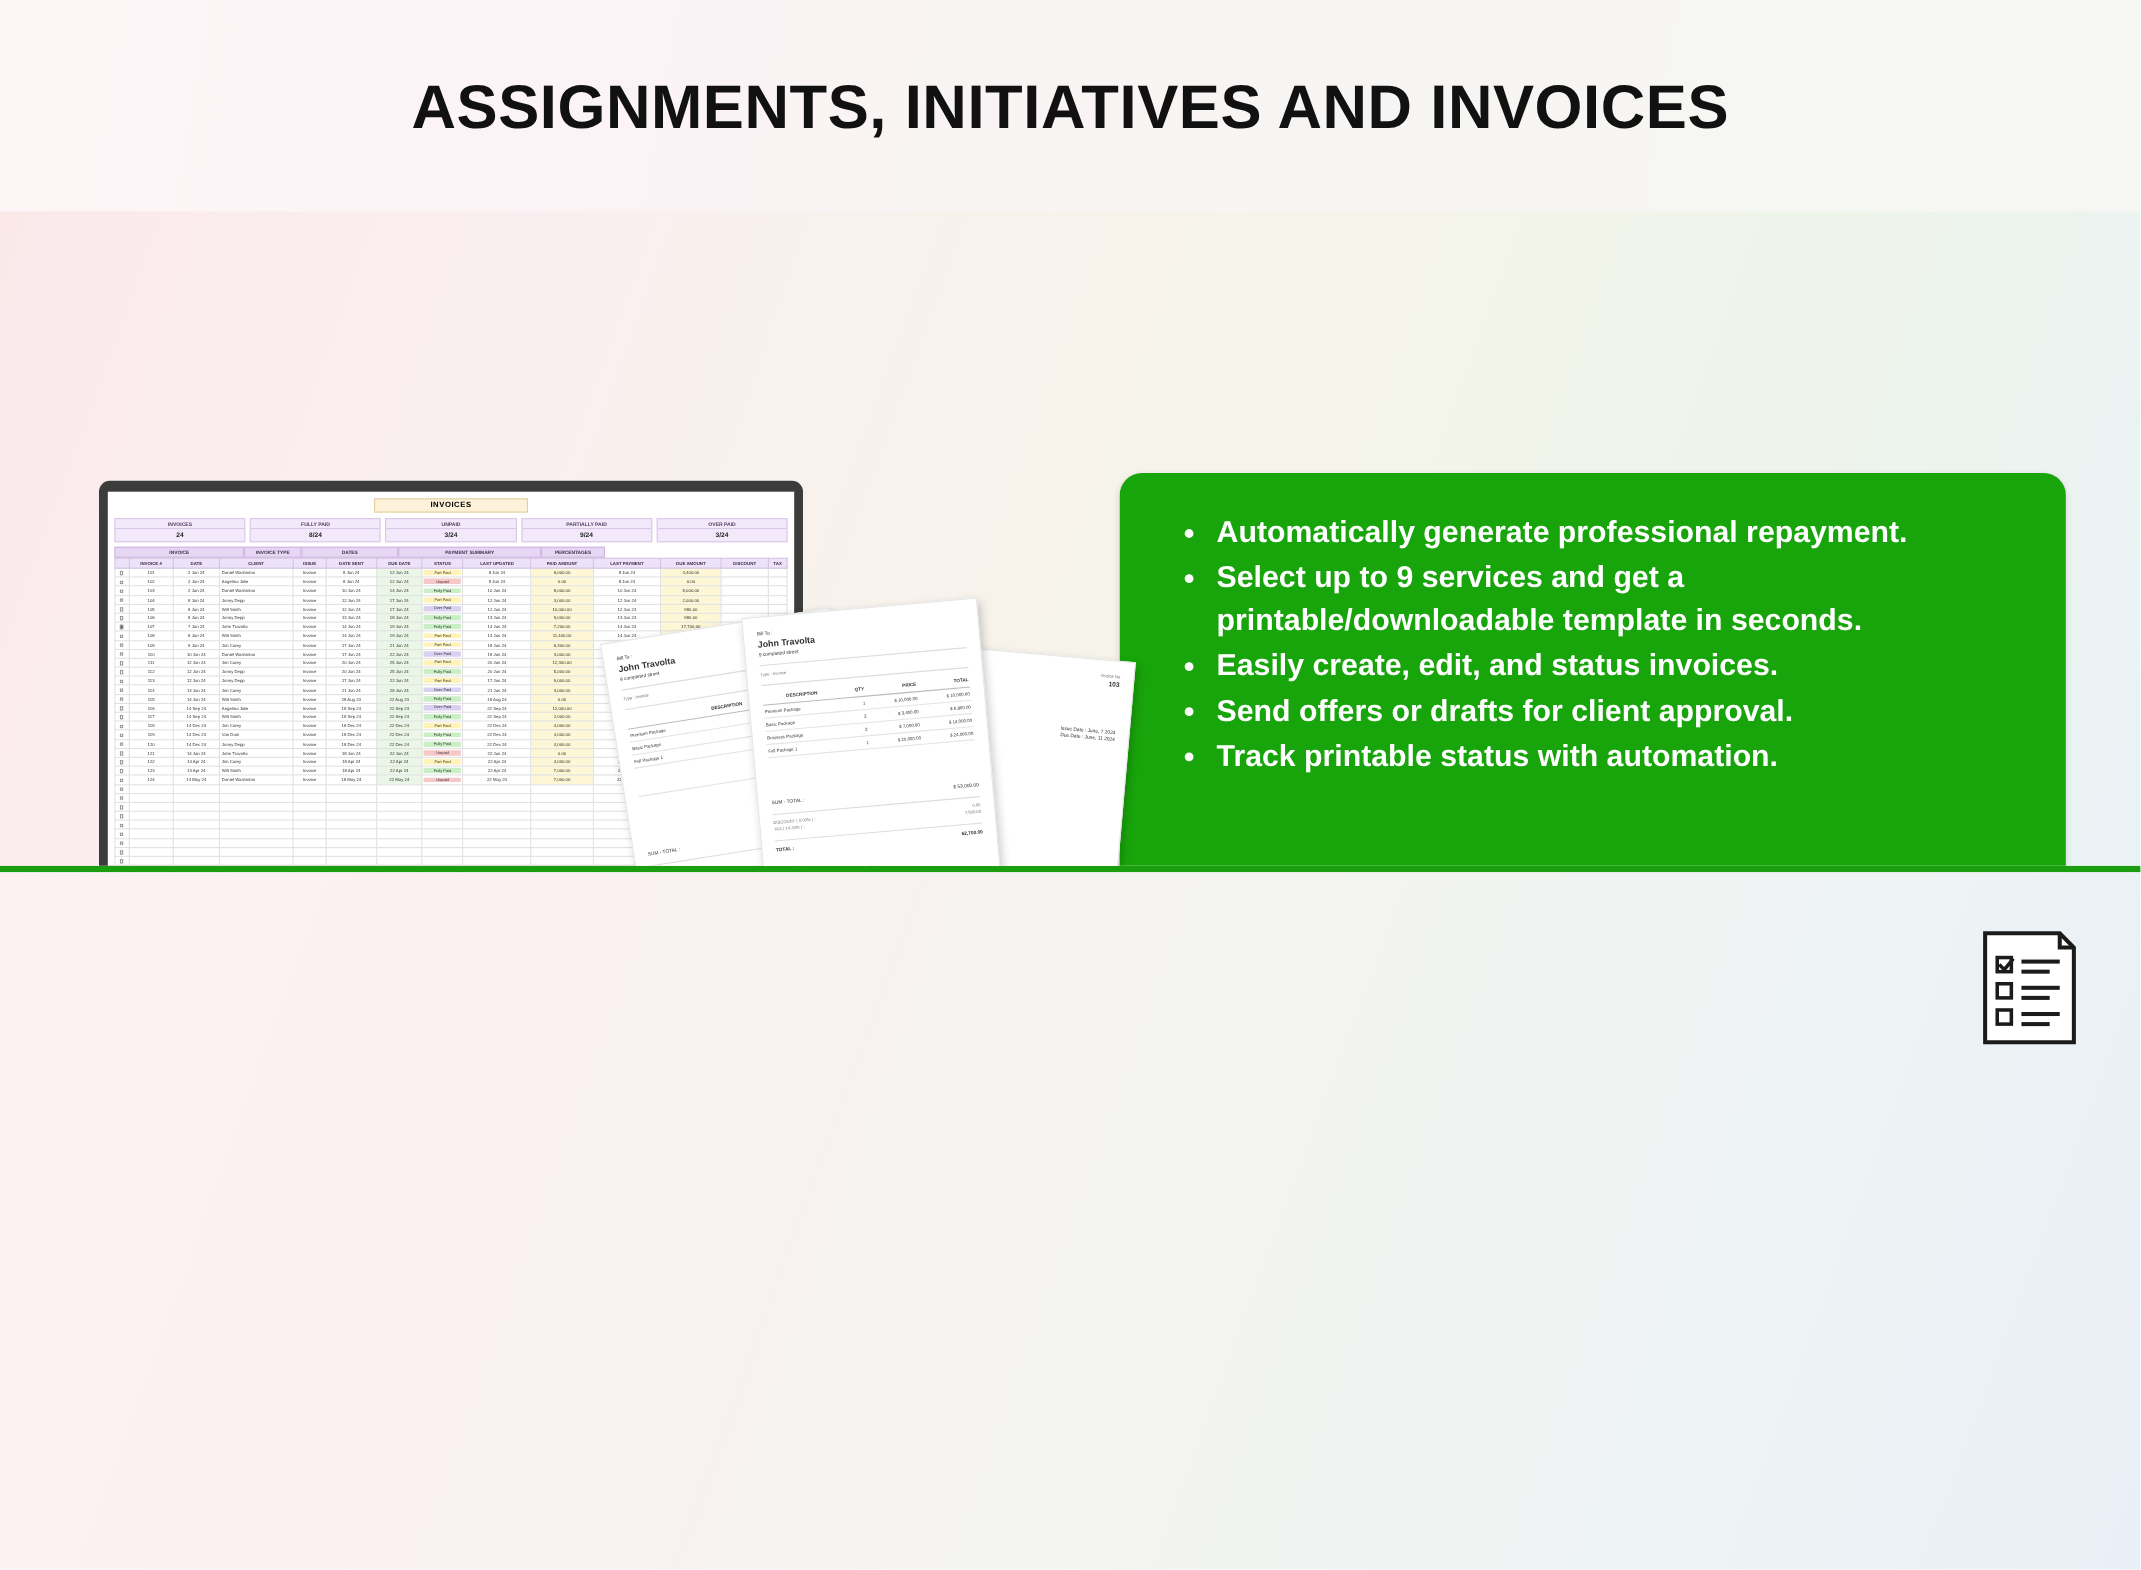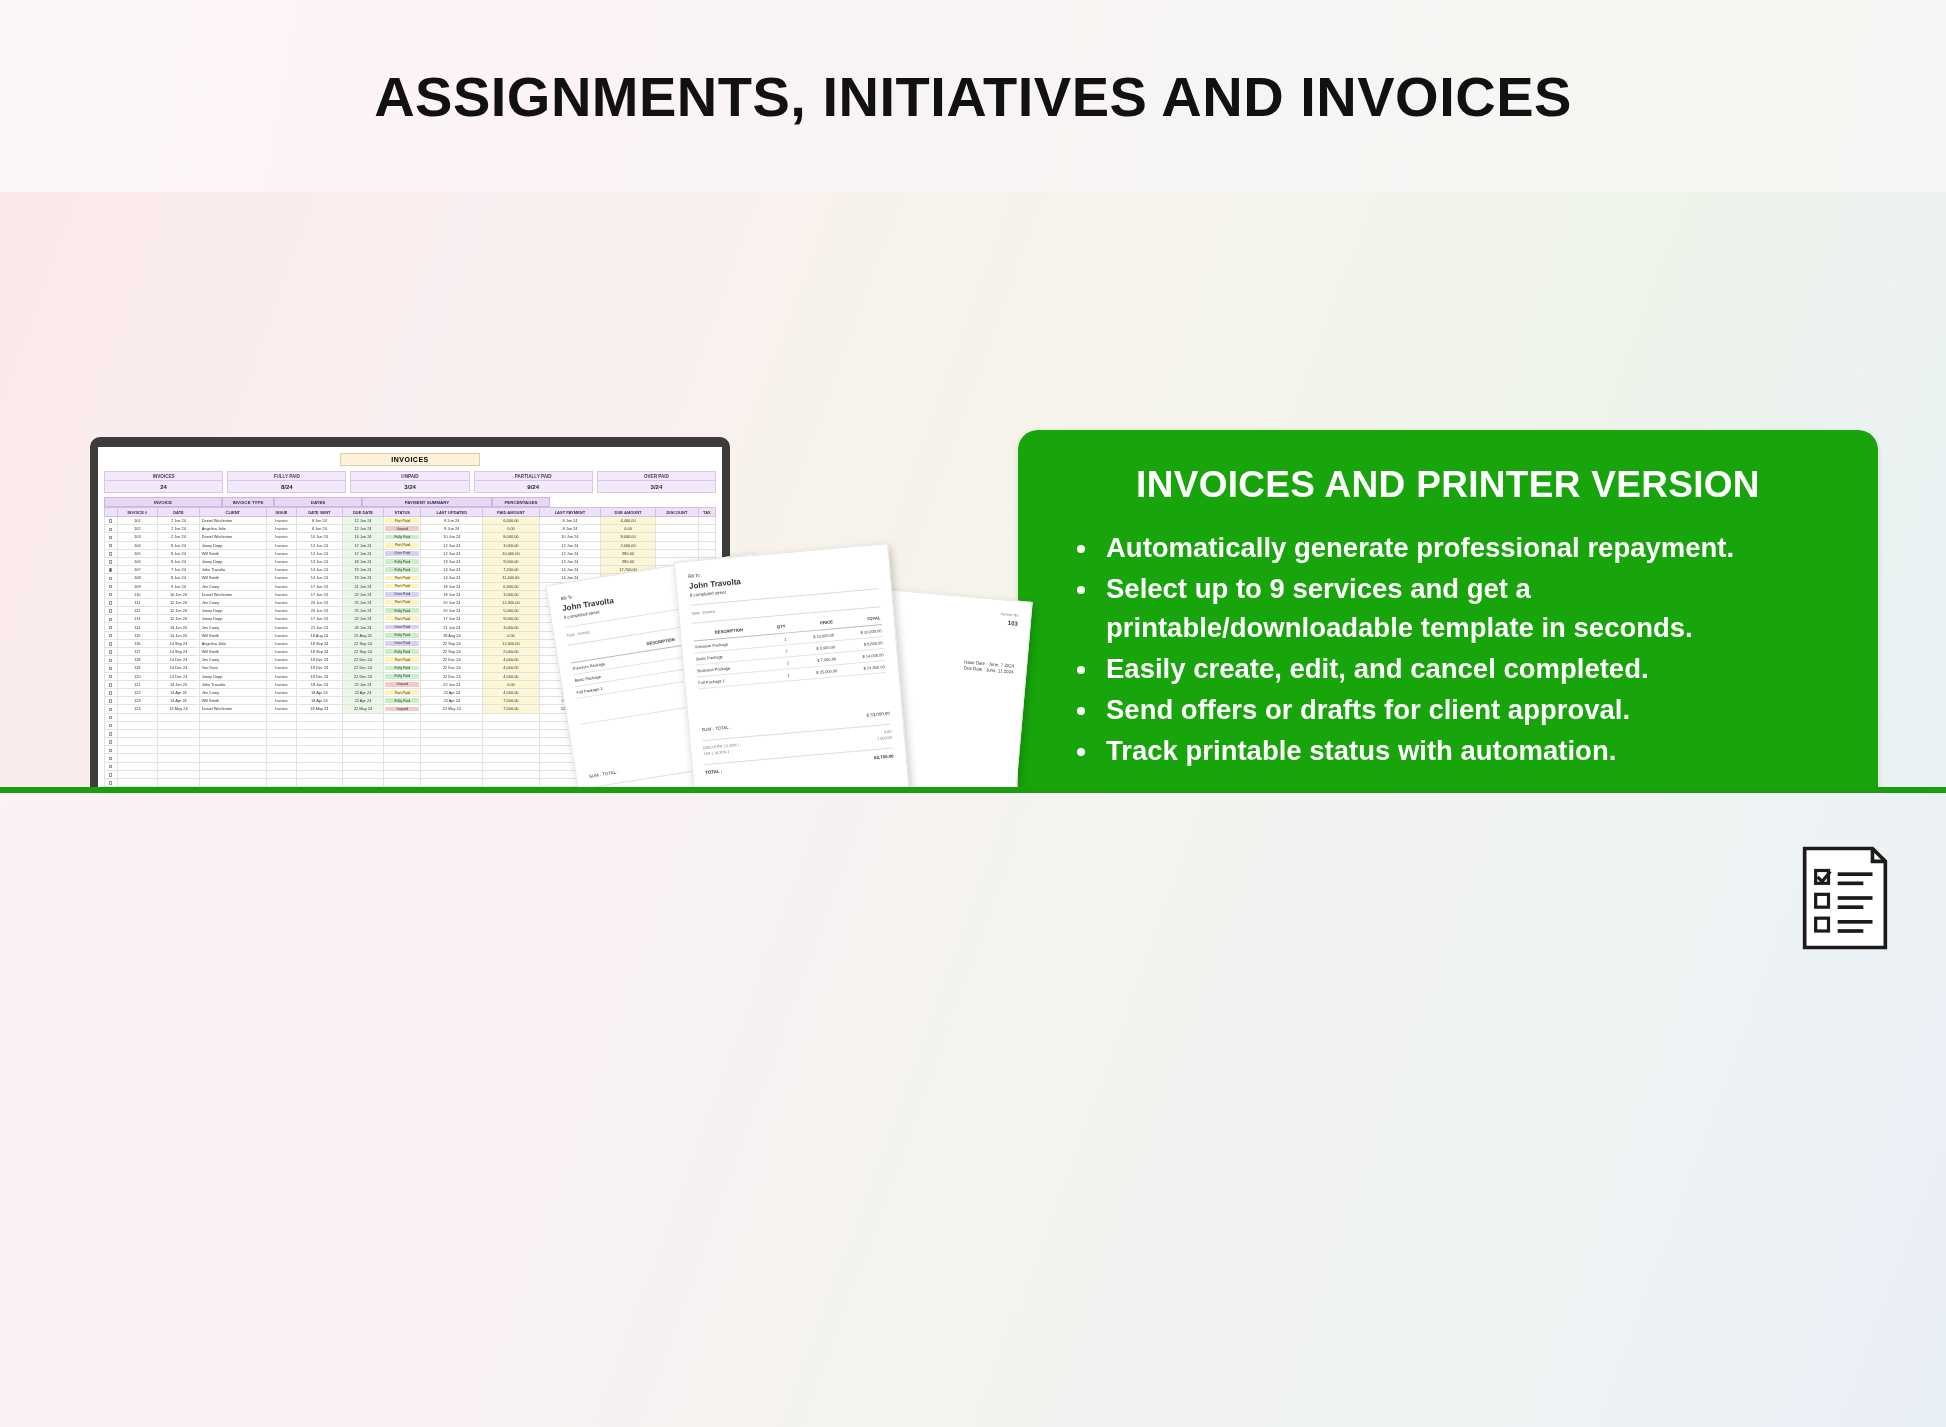--- a/index.html
+++ b/index.html
@@ -910,25 +910,24 @@
         </div>
       </div>
       <div style="margin-top:24px;text-align:right">
         <div>Issue Date : June, 7 2024</div>
         <div>Due Date : June, 11 2024</div>
       </div>
     </div>
   </div>
 
   <div class="green-card" id="card-invoices">
-    <h2>INVOICES AND PRINTER VERSION</h2>
     <ul id="invoices-bullets">
         <li>Automatically generate professional repayment.</li>
         <li>Select up to 9 services and get a printable/downloadable template in seconds.</li>
-        <li>Easily create, edit, and cancel completed.</li>
+        <li>Easily create, edit, and status invoices.</li>
         <li>Send offers or drafts for client approval.</li>
         <li>Track printable status with automation.</li>
       </ul>
   </div>
 </div>
 
 <div class="divider-line"></div>
 
 <div class="bottom-section">
 

